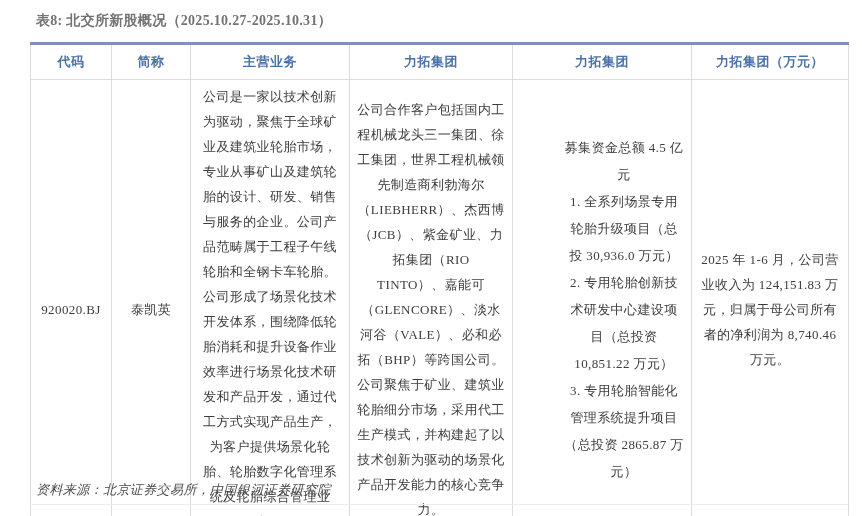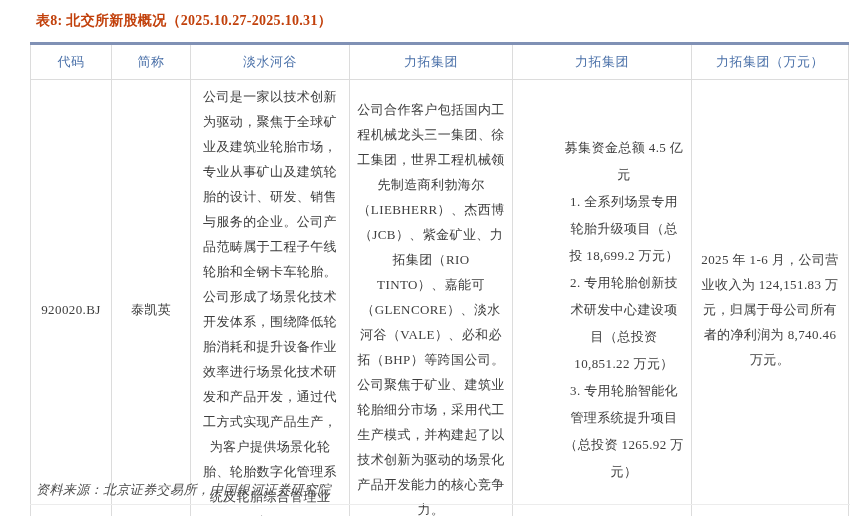--- a/index.html
+++ b/index.html
@@ -14,21 +14,21 @@
     height: 516px;
     background: #ffffff;
     overflow: hidden;
   }
   .table-title {
     position: absolute;
     left: 36px;
     top: 12px;
     font-size: 14px;
     font-weight: bold;
-    color: #c2410c;
+    color: #737373;
     letter-spacing: 0.3px;
     white-space: nowrap;
   }
   .stock-table {
     position: absolute;
     left: 30px;
     top: 42px;
     width: 818px;
     border-collapse: collapse;
     table-layout: fixed;
@@ -36,21 +36,21 @@
     border-bottom: 3px solid #8091b5;
   }
   .stock-table th,
   .stock-table td {
     border: 1px solid #dcdcdc;
     text-align: center;
     vertical-align: middle;
   }
   .stock-table th {
     height: 30px;
-    font-weight: normal;
+    font-weight: bold;
     font-size: 13px;
     color: #4b71a9;
     letter-spacing: 0.5px;
     padding: 2px 4px;
   }
   .stock-table td {
     height: 393px;
     font-size: 13px;
     color: #3d3d3d;
     line-height: 25px;
@@ -94,37 +94,37 @@
       <col style="width:79px">
       <col style="width:159px">
       <col style="width:163px">
       <col style="width:179px">
       <col style="width:157px">
     </colgroup>
     <thead>
       <tr>
         <th>代码</th>
         <th>简称</th>
-        <th>淡水河谷</th>
+        <th>主营业务</th>
         <th>力拓集团</th>
         <th>力拓集团</th>
         <th>力拓集团（万元）</th>
       </tr>
     </thead>
     <tbody>
       <tr>
         <td>920020.BJ</td>
         <td>泰凯英</td>
         <td>公司是一家以技术创新为驱动，聚焦于全球矿业及建筑业轮胎市场，专业从事矿山及建筑轮胎的设计、研发、销售与服务的企业。公司产品范畴属于工程子午线轮胎和全钢卡车轮胎。公司形成了场景化技术开发体系，围绕降低轮胎消耗和提升设备作业效率进行场景化技术研发和产品开发，通过代工方式实现产品生产，为客户提供场景化轮胎、轮胎数字化管理系统及轮胎综合管理业务。</td>
         <td>公司合作客户包括国内工程机械龙头三一集团、徐工集团，世界工程机械领先制造商利勃海尔（LIEBHERR）、杰西博（JCB）、紫金矿业、力拓集团（RIO TINTO）、嘉能可（GLENCORE）、淡水河谷（VALE）、必和必拓（BHP）等跨国公司。公司聚焦于矿业、建筑业轮胎细分市场，采用代工生产模式，并构建起了以技术创新为驱动的场景化产品开发能力的核心竞争力。</td>
         <td class="cell-fundraising">
           <div>募集资金总额 4.5 亿元</div>
-          <div>1. 全系列场景专用轮胎升级项目（总投 18,699.2 万元）</div>
+          <div>1. 全系列场景专用轮胎升级项目（总投 30,936.0 万元）</div>
           <div>2. 专用轮胎创新技术研发中心建设项目（总投资 10,851.22 万元）</div>
-          <div>3. 专用轮胎智能化管理系统提升项目（总投资 1265.92 万元）</div>
+          <div>3. 专用轮胎智能化管理系统提升项目（总投资 2865.87 万元）</div>
         </td>
         <td class="cell-financials">2025 年 1-6 月，公司营业收入为 124,151.83 万元，归属于母公司所有者的净利润为 8,740.46 万元。</td>
       </tr>
     </tbody>
   </table>
 
   <div class="source-note">资料来源：北京证券交易所，中国银河证券研究院</div>
 
   <div class="bottom-rule"></div>
 

